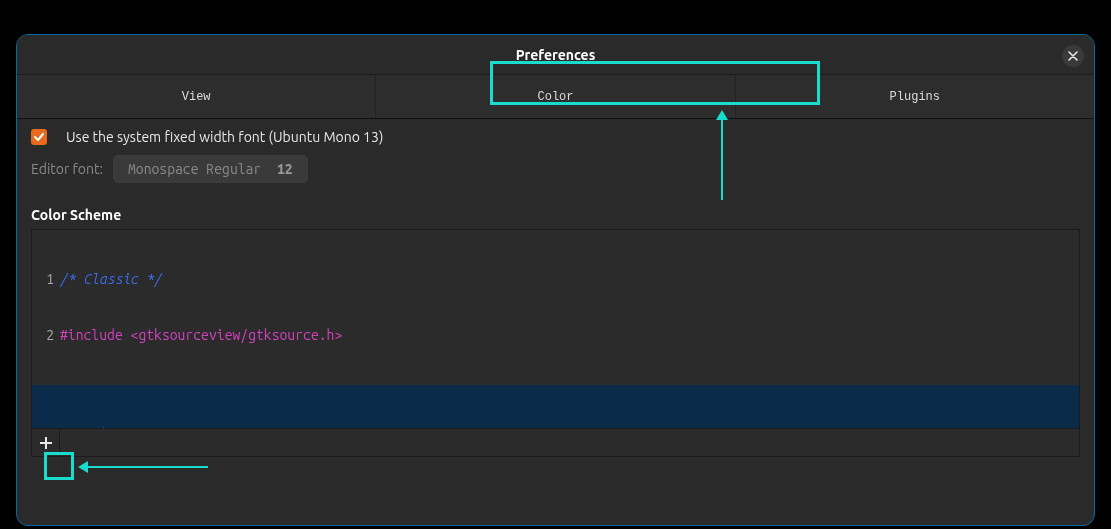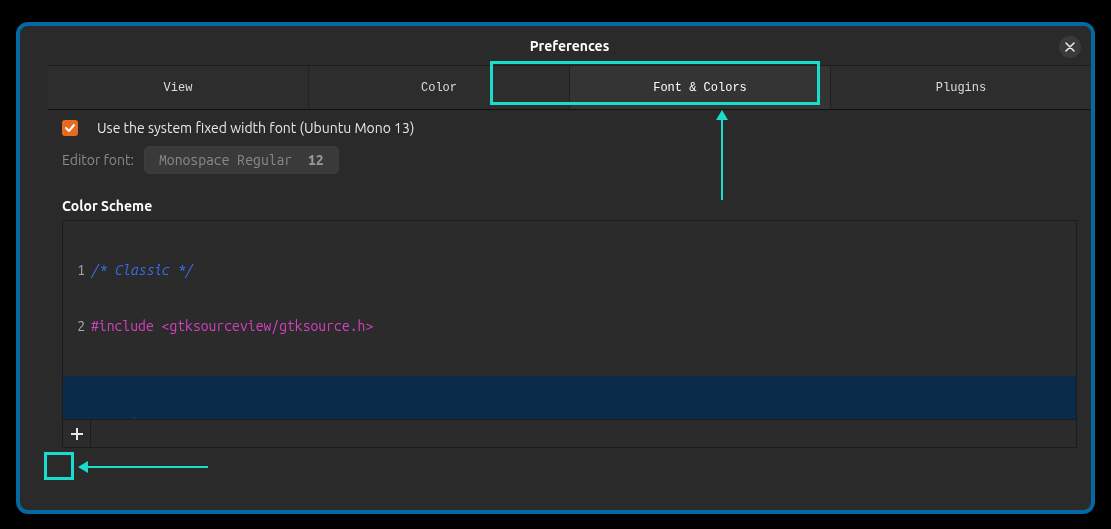--- a/index.html
+++ b/index.html
@@ -8,29 +8,28 @@
     font-family: -apple-system, Ubuntu, Cantarell, "Segoe UI", sans-serif;
     font-size: 14px;
     color: #e8e8e8;
     width: 1111px;
     height: 529px;
     overflow: hidden;
   }
   .window {
     position: absolute;
     left: 16px;
-    top: 22px;
+    top: 34px;
     width: 1079px;
     height: 492px;
     background: #2a2a2a;
-    border: 4px solid #0369a1;
+    border: 1px solid #0369a1;
     border-radius: 12px;
     overflow: hidden;
     box-shadow: 0 6px 24px rgba(0,0,0,.6);
-    padding-left: 28px;
   }
   .titlebar {
     height: 40px;
     display: flex;
     align-items: center;
     justify-content: center;
     position: relative;
     background: #2a2a2a;
     border-bottom: 1px solid #1d1d1d;
   }
@@ -211,21 +210,20 @@
     <div class="close-btn">
       <svg viewBox="0 0 10 10">
         <path d="M1 1 L9 9 M9 1 L1 9" stroke="#e8e8e8" stroke-width="1.6" stroke-linecap="round"></path>
       </svg>
     </div>
   </div>
 
   <div class="tabs">
     <div class="tab">View</div>
     <div class="tab">Color</div>
-    <div class="tab active">Font &amp; Colors</div>
     <div class="tab">Plugins</div>
   </div>
 
   <div class="content">
 
 
     <div class="checkbox-row">
       <span class="cbx">
         <svg viewBox="0 0 12 12">
           <path d="M2 6 L5 9 L10 3" stroke="#fff" stroke-width="2" fill="none" stroke-linecap="round" stroke-linejoin="round"></path>

